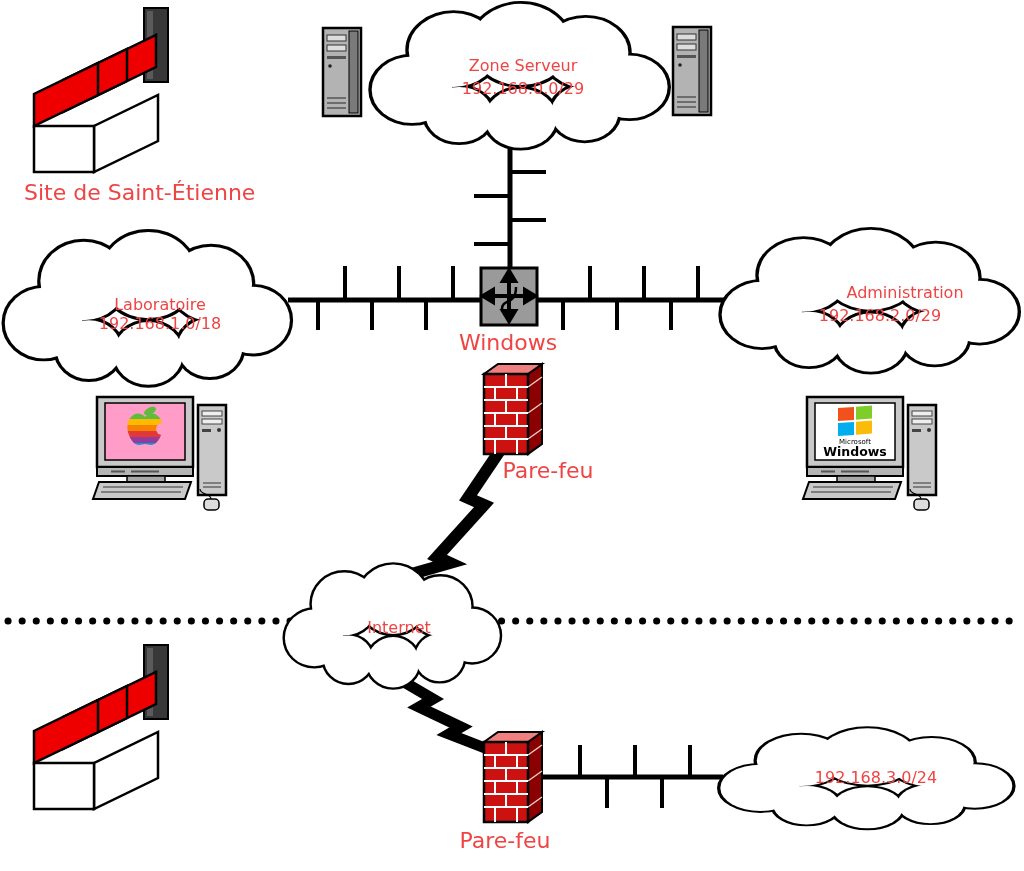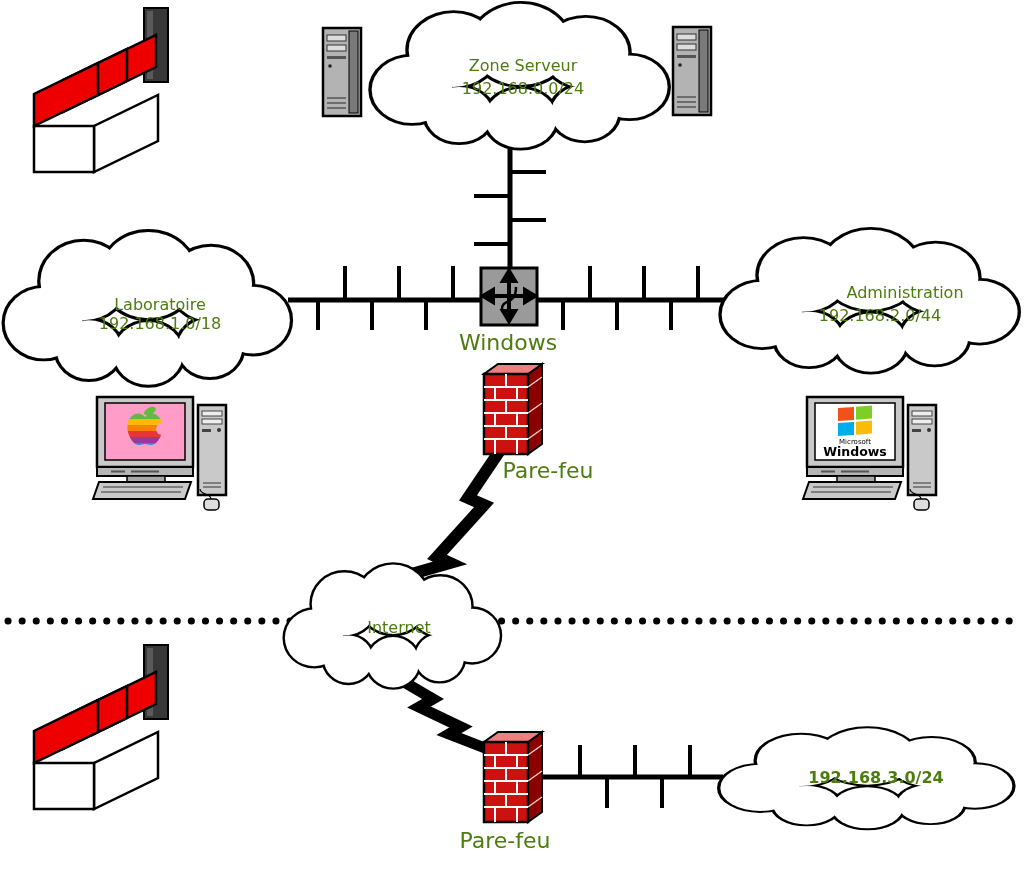--- a/index.html
+++ b/index.html
@@ -1,19 +1,19 @@
 <!DOCTYPE html>
 <html><head>
 <meta charset="utf-8">
 <style>
   html,body{margin:0;padding:0;background:#fff;}
   #stage{position:relative;width:1024px;height:871px;background:#fff;overflow:hidden;
          font-family:"DejaVu Sans",sans-serif;}
   #stage svg{position:absolute;left:0;top:0;}
-  .lbl{position:absolute;color:#4d7c0f;white-space:nowrap;font-family:"DejaVu Sans",sans-serif;}
+  .lbl{position:absolute;color:#ef4444;white-space:nowrap;font-family:"DejaVu Sans",sans-serif;}
   .ctr{transform:translateX(-50%);}
   .big{font-size:22px;}
   .mid{font-size:16px;}
   .sm{font-size:16px;}
   svg text{font-family:"DejaVu Sans",sans-serif;fill:#000;}
 </style>
 </head>
 <body>
 
 <div id="stage">
@@ -185,30 +185,31 @@
       <rect x="18" y="15" width="16" height="13" fill="#fbbc09"></rect>
     </g>
     <text x="855" y="444" font-size="7" text-anchor="middle">Microsoft</text>
     <text x="855" y="456" font-size="12.5" font-weight="bold" text-anchor="middle">Windows</text>
     <use href="#kbd" x="803" y="482"></use>
     <use href="#pcase" x="908" y="405"></use>
     <use href="#mouse" x="914" y="499"></use>
   </g>
 </svg>
 
+<div class="lbl big" style="left:24px;top:180px;">Site de Saint-Étienne</div>
 
 <div class="lbl sm ctr" style="left:523px;top:56px;">Zone Serveur</div>
-<div class="lbl sm ctr" style="left:523px;top:79px;">192.168.0.0/24</div>
+<div class="lbl sm ctr" style="left:523px;top:79px;">192.168.0.0/29</div>
 
 <div class="lbl sm ctr" style="left:160px;top:295px;">Laboratoire</div>
 <div class="lbl sm ctr" style="left:160px;top:314px;">192.168.1.0/18</div>
 
 <div class="lbl sm ctr" style="left:880px;top:283px;margin-left:25px;">Administration</div>
-<div class="lbl sm ctr" style="left:880px;top:306px;">192.168.2.0/44</div>
+<div class="lbl sm ctr" style="left:880px;top:306px;">192.168.2.0/29</div>
 
 <div class="lbl big ctr" style="left:508px;top:330px;">Windows</div>
 <div class="lbl big ctr" style="left:548px;top:458px;">Pare-feu</div>
 <div class="lbl mid ctr" style="left:399px;top:618px;">Internet</div>
 
 <div class="lbl big ctr" style="left:505px;top:828px;">Pare-feu</div>
-<div class="lbl sm ctr" style="left:876px;top:768px;font-weight:bold;">192.168.3.0/24</div>
+<div class="lbl sm ctr" style="left:876px;top:768px;">192.168.3.0/24</div>
 
 </div>
 
 </body></html>

